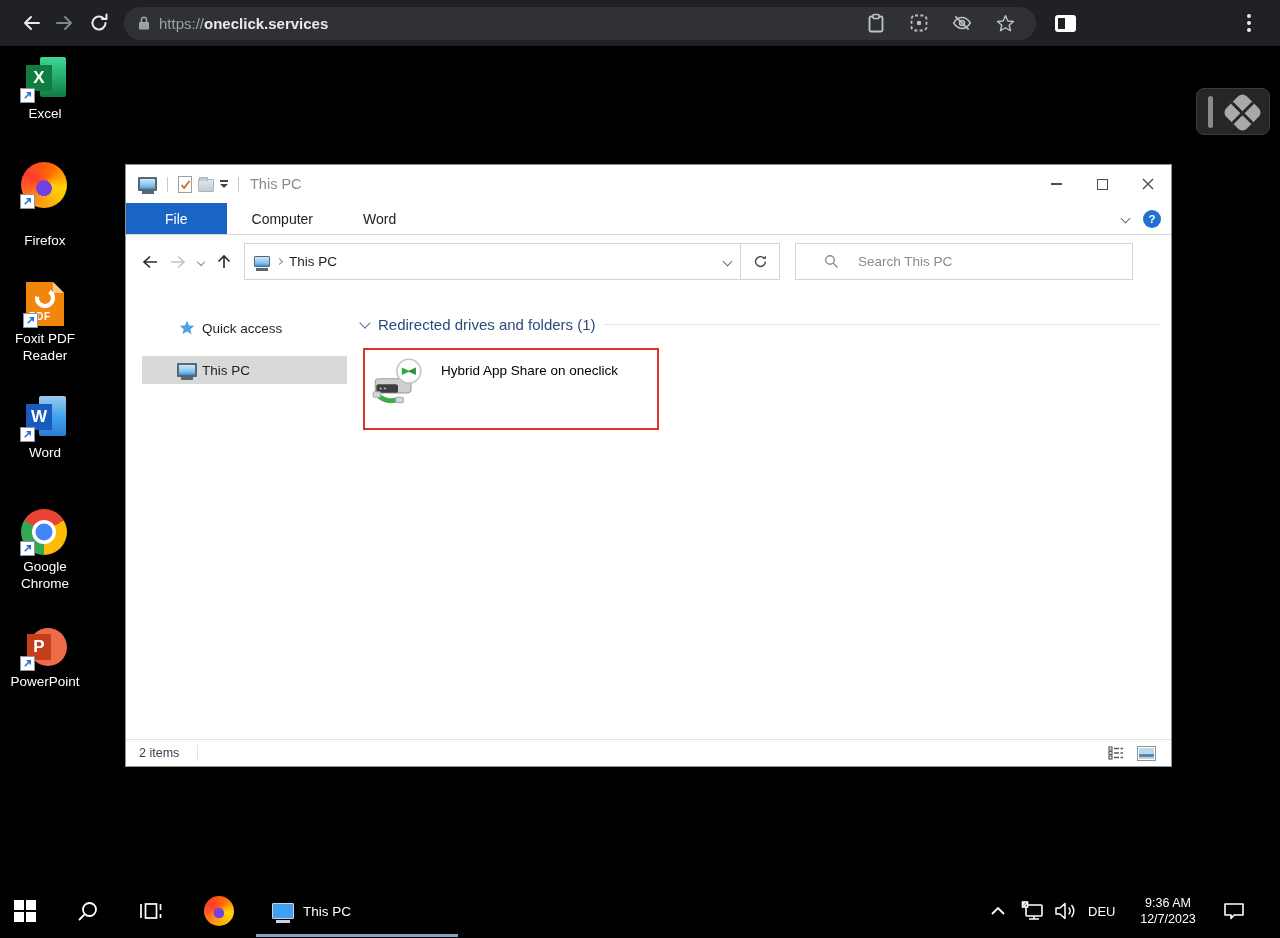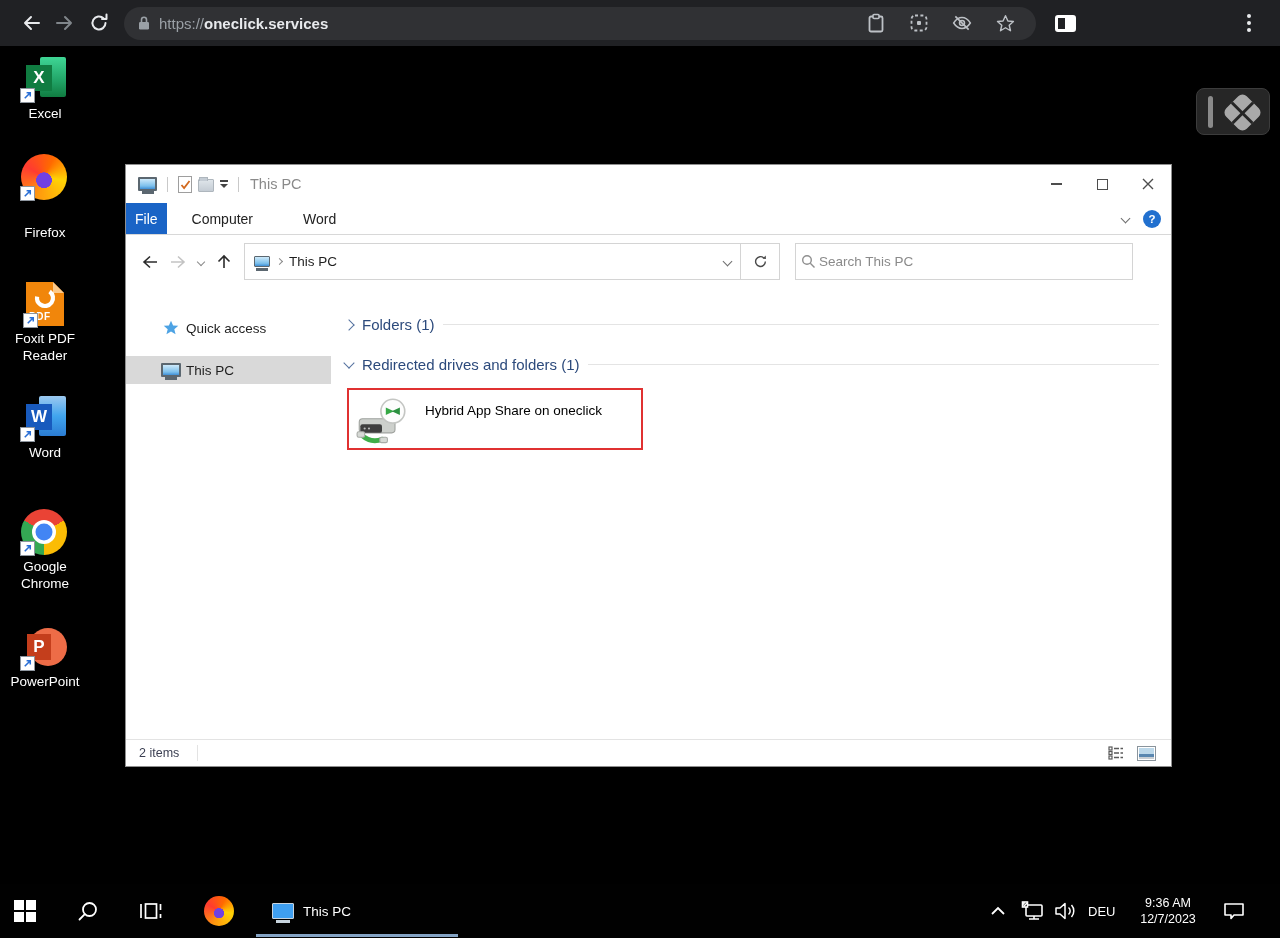--- a/index.html
+++ b/index.html
@@ -85,42 +85,42 @@
   .tri-down { width:0; height:0; border-left:4px solid transparent; border-right:4px solid transparent;
               border-top:4px solid #444; }
   .win-title { color:#8a8a8a; font-size:14.5px; margin-left:4px; }
   .caption-btns { margin-left:auto; display:flex; height:100%; }
   .cap { width:46px; height:100%; display:flex; align-items:center; justify-content:center; }
   .cap-min { width:11px; height:2px; background:#4d4d4d; }
   .cap-max { width:11px; height:11px; border:1.5px solid #4d4d4d; }
 
   .tabsrow { height:32px; display:flex; align-items:stretch; border-bottom:1px solid #d8d8d8; position:relative; }
   .tab { display:flex; align-items:center; padding:0 25px; font-size:14px; color:#222; }
-  .tab.file { background:#1a64c6; color:#fff; padding:0 9px; }
+  .tab.file { background:#1a64c6; color:#fff; padding:0 39px; }
   .ribbon-right { position:absolute; right:10px; top:0; height:100%; display:flex; align-items:center; gap:14px; }
   .help-circle { width:18px; height:18px; border-radius:50%; background:#2170cf; color:#fff;
                  font-size:11.5px; font-weight:700; display:flex; align-items:center; justify-content:center; }
 
   .navrow { height:53px; display:flex; align-items:center; padding:0 10px; }
   .navbtn { width:28px; height:28px; display:flex; align-items:center; justify-content:center; flex:none; }
   .addr { width:497px; height:37px; border:1px solid #d4d4d4; display:flex; align-items:center;
           padding:0 9px; gap:7px; margin-left:6px; }
   .addr-text { font-size:13.5px; color:#1f1f1f; }
   .chev { width:7px; height:7px; border-right:1.5px solid #8a8a8a; border-bottom:1.5px solid #8a8a8a; flex:none; }
   .chev.r { transform:rotate(-45deg); }
   .chev.d { transform:rotate(45deg); }
   .refreshbox { width:39px; height:37px; border:1px solid #d4d4d4; border-left:none;
                 display:flex; align-items:center; justify-content:center; }
   .searchbox { width:338px; height:37px; border:1px solid #d4d4d4; display:flex; align-items:center;
-               gap:3px; padding:0 5px; margin-left:15px; }
+               gap:19px; padding:0 28px; margin-left:15px; }
   .searchbox input { border:none; outline:none; flex:1; font-size:13.5px; color:#444;
                      font-family:"Liberation Sans",sans-serif; background:transparent; }
   .searchbox input::placeholder { color:#8a8a8a; opacity:1; }
 
-  .winbody { display:flex; height:451px; }
+  .winbody { display:flex; height:451px;padding-left:16px; }
   .sidebar { width:205px; padding-top:26px; flex:none; }
   .side-item { height:28px; margin-bottom:14px; display:flex; align-items:center; font-size:13.5px; }
   .side-item .sicon { width:30px; margin-left:30px; display:flex; align-items:center; justify-content:center; flex:none; }
   .side-item.selected { background:#d9d9d9; }
   .mini-mon { width:20px; height:14px; border:2px solid #5b6770; border-radius:1px;
               background:linear-gradient(180deg,#cde9fa 0%,#7cc0ec 70%,#3f8fd6 100%); position:relative; }
   .mini-mon::after { content:""; position:absolute; left:50%; bottom:-5px; transform:translateX(-50%);
                      width:12px; height:3px; background:#5b6770; }
   .net-art { position:relative; width:22px; height:18px; }
   .net-back { position:absolute; left:0; top:0; width:14px; height:10px; border:2px solid #8f98a0;
@@ -130,21 +130,21 @@
 
   .main { flex:1; padding:26px 12px 0 14px; }
   .group { display:flex; align-items:center; height:21px; }
   .group .glabel { font-size:15px; color:#2c4a7c; margin-left:9px; white-space:nowrap; }
   .group .rule { flex:1; height:1px; background:#e4e4e4; margin-left:8px; }
   .gchev { width:8px; height:8px; border-right:1.6px solid #54719f; border-bottom:1.6px solid #54719f; flex:none; }
   .gchev.r { transform:rotate(-45deg); }
   .gchev.d { transform:rotate(45deg); margin-top:-3px; }
   .g1 { margin-bottom:19px; }
   .g2 { margin-bottom:13px; }
-  .tile { width:296px; height:62px; border:2px solid #e03131; position:relative; margin-left:2px; }
+  .tile { width:296px; height:82px; border:2px solid #e03131; position:relative; margin-left:2px; }
   .tile .ticon { position:absolute; left:7px; top:8px; }
   .tile .tlabel { position:absolute; left:76px; top:13px; font-size:13.5px; color:#000; white-space:nowrap; }
 
   .statusbar { height:27px; border-top:1px solid #e3e3e3; display:flex; align-items:center;
                padding:0 13px; font-size:12.5px; color:#3b3f52; }
   .status-sep { width:1px; height:16px; background:#e3e3e3; margin-left:18px; }
   .viewbtns { margin-left:auto; display:flex; align-items:center; gap:6px; }
   .viewbtn { width:24px; height:20px; display:flex; align-items:center; justify-content:center; }
 
   
@@ -236,21 +236,21 @@
       <div class="xl-front letterbox">X</div>
       <div class="sc-badge">
           <svg width="11" height="11" viewBox="0 0 12 12">
             <path d="M3 9 L9 3 M5 3 h4 v4" stroke="#2a6fd6" stroke-width="1.7" fill="none"></path>
           </svg>
         </div>
     </div>
     <div class="dlabel">Excel</div>
   </div>
 
-  <div class="dicon" style="top:154px;gap:25px;">
+  <div class="dicon" style="top:162px;gap:25px;">
     <div class="art">
         <div class="ff-ball"></div>
       <div class="sc-badge">
           <svg width="11" height="11" viewBox="0 0 12 12">
             <path d="M3 9 L9 3 M5 3 h4 v4" stroke="#2a6fd6" stroke-width="1.7" fill="none"></path>
           </svg>
         </div>
     </div>
     <div class="dlabel">Firefox</div>
   </div>
@@ -416,25 +416,20 @@
         </div>
         <div class="side-item selected">
           <div class="sicon">
               <div class="mini-mon"></div>
             </div>
           <span>This PC</span>
         </div>
       </div>
 
       <div class="main">
-        <div class="group g1">
-          <div class="gchev r"></div>
-          <div class="glabel">Folders (1)</div>
-          <div class="rule"></div>
-        </div>
         <div class="group g2">
           <div class="gchev d"></div>
           <div class="glabel">Redirected drives and folders (1)</div>
           <div class="rule"></div>
         </div>
 
         <div class="tile">
           <div class="ticon">
             <svg width="52" height="48" viewBox="0 0 48 44">
               <rect x="3" y="19" width="33" height="13" rx="3" fill="#cdd0cc" stroke="#9fa29e"></rect>

